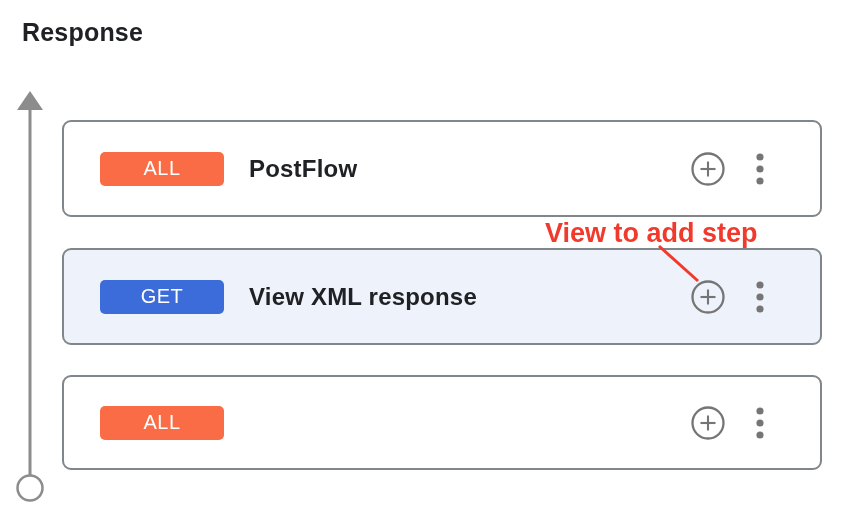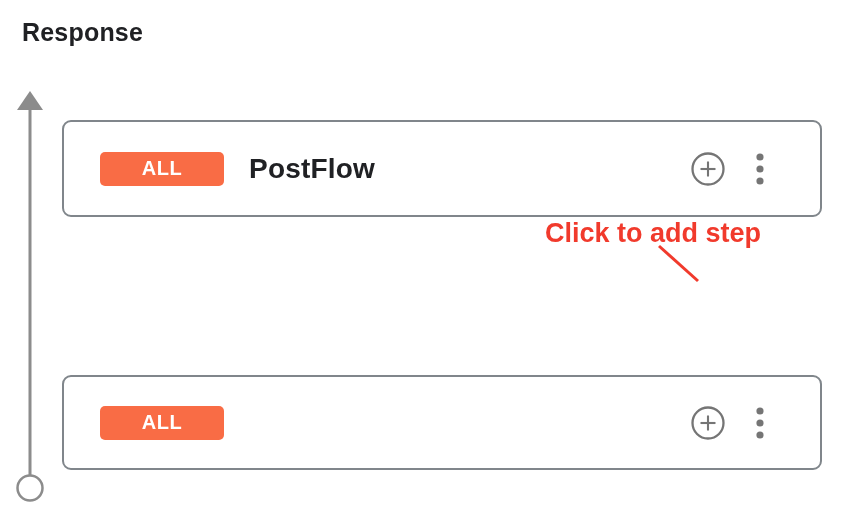--- a/index.html
+++ b/index.html
@@ -59,30 +59,30 @@
 
   .method-badge {
     width: 124px;
     height: 34px;
     border-radius: 5px;
     display: flex;
     align-items: center;
     justify-content: center;
     color: #ffffff;
     font-size: 20px;
-    font-weight: 700;
+    font-weight: 400;
     letter-spacing: 0.5px;
     flex: 0 0 auto;
   }
   .method-badge.badge-all { background: var(--method_all_badge, #f96c45); }
   .method-badge.badge-get { background: var(--method_get_badge, #3b6cd9); }
 
   .card-title {
     margin-left: 25px;
-    font-size: 28px;
+    font-size: 24px;
     font-weight: 700;
     color: var(--title_text, #202124);
     letter-spacing: 0.2px;
     white-space: nowrap;
   }
 
   .icon-group {
     margin-left: auto;
     display: flex;
     align-items: center;
@@ -158,20 +158,40 @@
       <button class="icon-btn kebab-btn">
         <svg class="kebab-svg" viewBox="0 0 10 34">
           <circle cx="5" cy="5" r="3.6"></circle>
           <circle cx="5" cy="17" r="3.6"></circle>
           <circle cx="5" cy="29" r="3.6"></circle>
         </svg>
       </button>
     </div>
   </div>
 
+  <div class="flow-card card-1">
+    <div class="method-badge badge-get">GET</div>
+    <div class="card-title">View XML response</div>
+    <div class="icon-group">
+      <button class="icon-btn">
+        <svg class="plus-svg" viewBox="0 0 36 36">
+          <circle cx="18" cy="18" r="15.5"></circle>
+          <line x1="10.5" y1="18" x2="25.5" y2="18"></line>
+          <line x1="18" y1="10.5" x2="18" y2="25.5"></line>
+        </svg>
+      </button>
+      <button class="icon-btn kebab-btn">
+        <svg class="kebab-svg" viewBox="0 0 10 34">
+          <circle cx="5" cy="5" r="3.6"></circle>
+          <circle cx="5" cy="17" r="3.6"></circle>
+          <circle cx="5" cy="29" r="3.6"></circle>
+        </svg>
+      </button>
+    </div>
+  </div>
 
   <div class="flow-card card-2">
     <div class="method-badge badge-all">ALL</div>
     <div class="icon-group">
       <button class="icon-btn">
         <svg class="plus-svg" viewBox="0 0 36 36">
           <circle cx="18" cy="18" r="15.5"></circle>
           <line x1="10.5" y1="18" x2="25.5" y2="18"></line>
           <line x1="18" y1="10.5" x2="18" y2="25.5"></line>
         </svg>
@@ -179,18 +199,18 @@
       <button class="icon-btn kebab-btn">
         <svg class="kebab-svg" viewBox="0 0 10 34">
           <circle cx="5" cy="5" r="3.6"></circle>
           <circle cx="5" cy="17" r="3.6"></circle>
           <circle cx="5" cy="29" r="3.6"></circle>
         </svg>
       </button>
     </div>
   </div>
 
-  <div class="annotation-label">Click to add step</div>
+  <div class="annotation-label">View to add step</div>
   <svg class="annotation-arrow-svg" viewBox="0 0 844 514" aria-hidden="true">
     <line x1="659" y1="246" x2="698" y2="281"></line>
   </svg>
 
 </div>
 
 </body></html>

